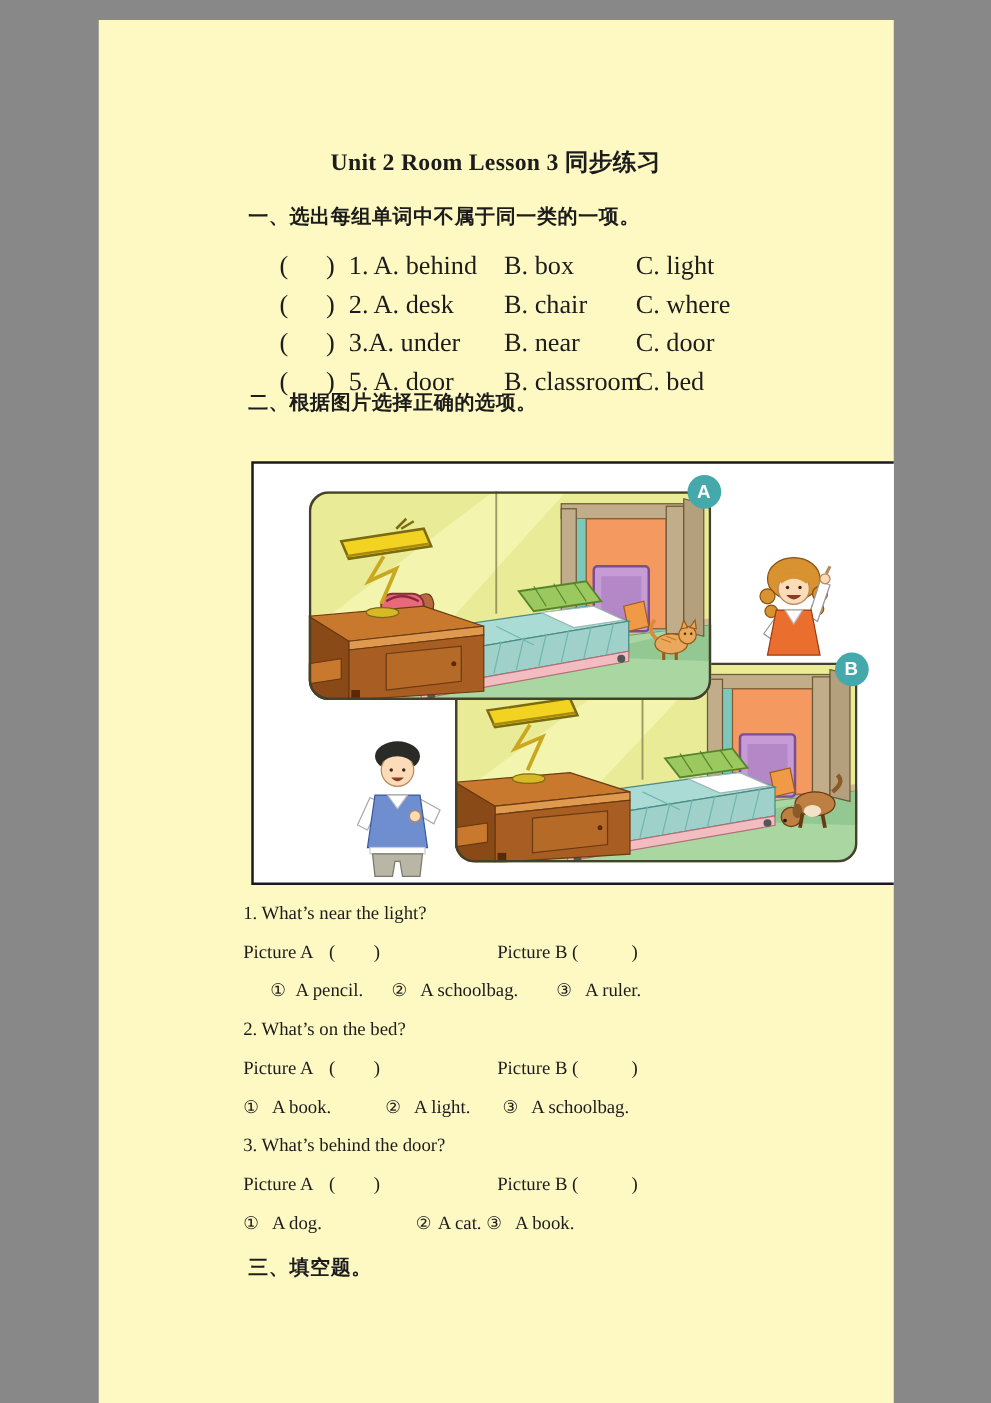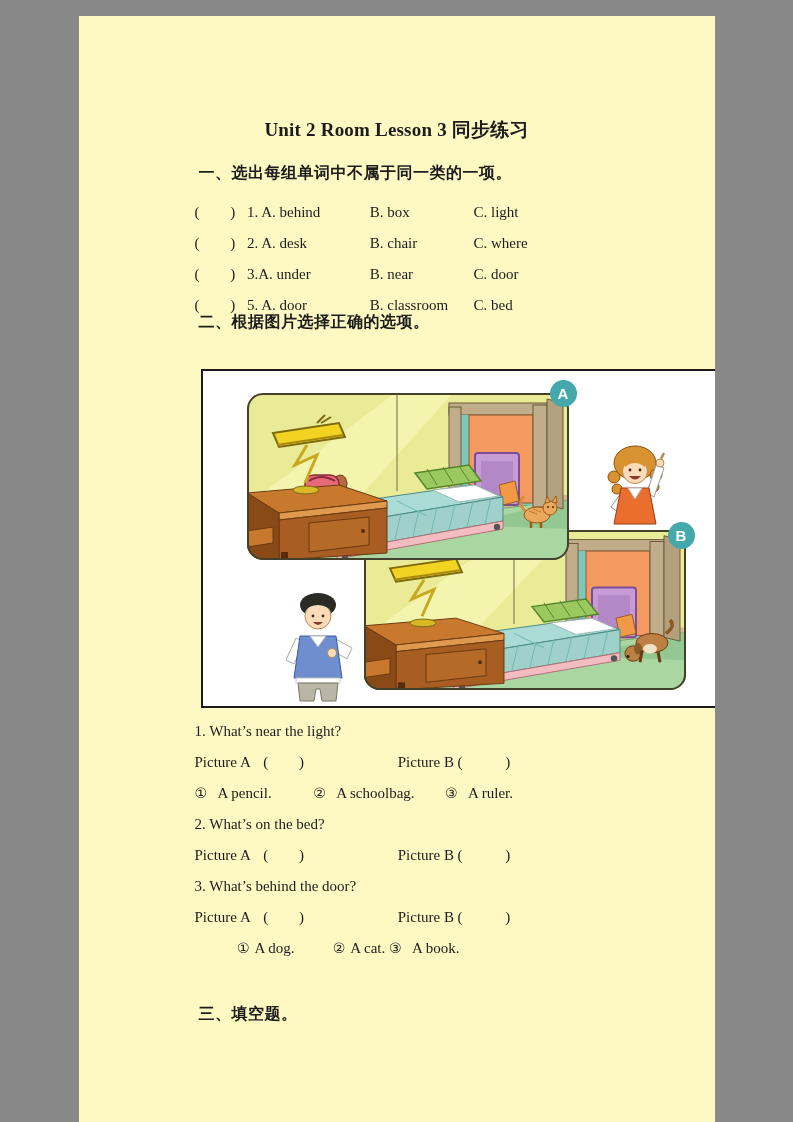--- a/index.html
+++ b/index.html
@@ -16,21 +16,21 @@
   }
   
   .sec-heading{
     position:absolute;left:120px;font-size:16px;font-weight:600;
     font-family:"Liberation Serif","DejaVu Sans",serif;letter-spacing:.5px;
   }
   #s1-heading{top:147px;}
   #s2-heading{top:296px;}
   #s3-heading{top:988px;}
   
-  #s1-rows{position:absolute;left:108px;top:181px;width:560px;font-size:15px;}
+  #s1-rows{position:absolute;left:137px;top:181px;width:560px;font-size:21px;}
   .s1-row{height:31px;line-height:31px;white-space:nowrap;}
   .s1-row span{display:inline-block;vertical-align:top;}
   .s1-row .po{margin-left:8px;width:32px;}
   .s1-row .pc{width:13px;}
   .s1-row .wa{width:119px;}
   .s1-row .wb{width:100px;}
   
   #frame{
     position:absolute;left:122px;top:353px;width:538px;height:339px;
     border:2px solid #1a1a1a;box-sizing:border-box;background:#fff;
@@ -52,23 +52,23 @@
   
   #questions{position:absolute;left:116px;top:700px;width:580px;font-size:15px;}
   .q-line{height:31px;line-height:31px;white-space:nowrap;}
   .q-line span{display:inline-block;vertical-align:top;}
   .pics .pa{width:65px;}
   .pics .po{width:32px;}
   .pics .pc{width:95px;}
   .pics .pb{width:56px;}
   .pics .po2{width:44px;}
   .opt .marker{width:18px;margin-right:5px;font-family:"DejaVu Sans",sans-serif;font-size:14px;}
-  .q-idx0 .opt1{width:115px;} .q-idx0 .opt2{width:128px;}
+  .q-idx0 .opt1{width:115px;text-align:center;} .q-idx0 .opt2{width:128px;}
   .q-idx1 .opt1{width:110px;} .q-idx1 .opt2{width:90px;}
-  .q-idx2 .opt1{width:100px;text-align:right;} .q-idx2 .opt2{width:87px;text-align:right;}
+  .q-idx2 .opt1{width:100px;} .q-idx2 .opt2{width:87px;text-align:right;}
 </style>
 </head>
 <body>
 
 <div id="page">
 
   <div id="title">Unit 2 Room Lesson 3 同步练习</div>
 
   <div id="s1-heading" class="sec-heading">一、选出每组单词中不属于同一类的一项。</div>
 
@@ -348,20 +348,25 @@
   <div class="question q-idx1">
     <div class="q-line prompt">2. What’s on the bed?</div>
     <div class="q-line pics">
       <span class="pa">Picture A</span>
       <span class="po">(</span>
       <span class="pc">)</span>
       <span class="pb">Picture B</span>
       <span class="po2">(</span>
       <span class="pc2">)</span>
     </div>
+    <div class="q-line opts">
+      <span class="opt opt1"><span class="marker">①</span><span>A book.</span></span>
+      <span class="opt opt2"><span class="marker">②</span><span>A light.</span></span>
+      <span class="opt opt3"><span class="marker">③</span><span>A schoolbag.</span></span>
+    </div>
   </div>
 
   <div class="question q-idx2">
     <div class="q-line prompt">3. What’s behind the door?</div>
     <div class="q-line pics">
       <span class="pa">Picture A</span>
       <span class="po">(</span>
       <span class="pc">)</span>
       <span class="pb">Picture B</span>
       <span class="po2">(</span>

